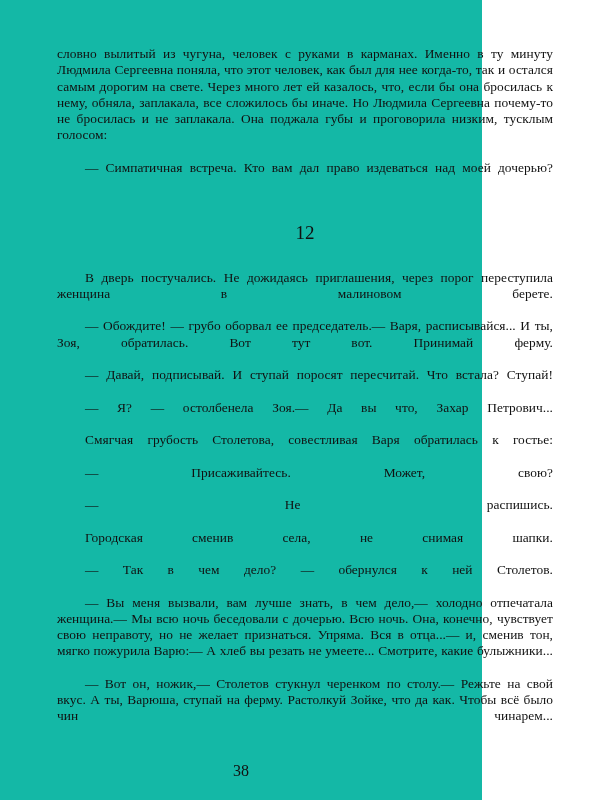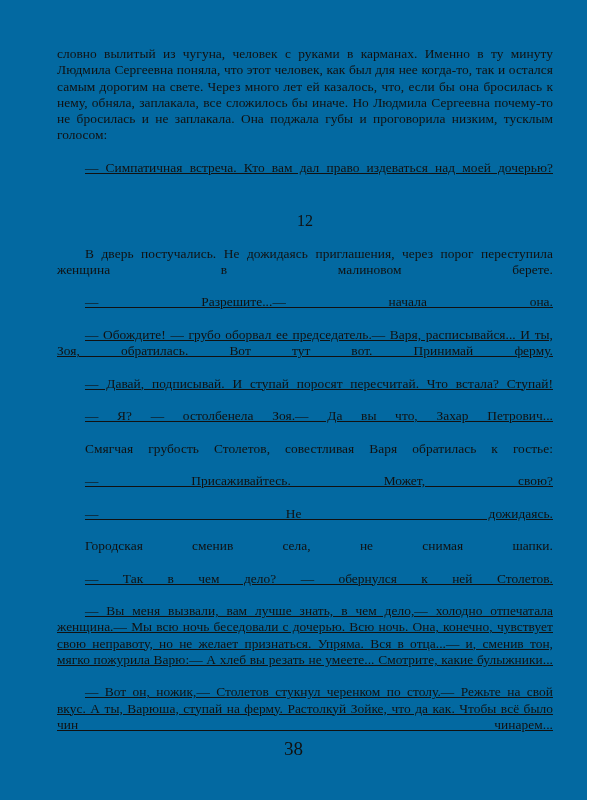--- a/index.html
+++ b/index.html
@@ -13,23 +13,23 @@
     height: 800px;
     overflow: hidden;
     font-family: "Liberation Serif", "DejaVu Serif", serif;
     color: #111111;
     -webkit-font-smoothing: none;
   }
 
   
   .page {
     position: relative;
-    width: 587px;
+    width: 482px;
     height: 800px;
-    background: #0369a1;
+    background: #14b8a6;
     box-sizing: border-box;
   }
 
   
   .textblock {
     position: absolute;
     left: 57px;
     top: 46px;
     width: 496px;
   }
@@ -52,50 +52,49 @@
   }
 
   
   p.indent {
     text-indent: 28px;
   }
 
   
   p.dialogue {
     text-indent: 28px;
-    text-decoration: underline;
   }
 
   
   p.para::after {
     content: "";
     display: inline-block;
     width: 100%;
   }
 
   
   .chapter-number {
     text-align: center;
-    font-size: 16px;
+    font-size: 19px;
     line-height: 16.25px;
-    margin: 0;
+    margin: 12px;
     padding: 0;
   }
 
   .gap-before-chapter { height: 21px; }
   .gap-after-chapter  { height: 16px; }
 
   
   .folio {
     position: absolute;
     left: 0;
     right: 0;
-    top: 741px;
+    top: 763px;
     text-align: center;
-    font-size: 19px;
+    font-size: 16px;
     line-height: 16px;
     font-family: "Liberation Serif", "DejaVu Serif", serif;
   }
 </style>
 </head>
 <body>
 
 <div class="page">
 
   <div class="textblock">
@@ -104,33 +103,32 @@
 
     <p class="para dialogue">— Симпатичная встреча. Кто вам дал право издеваться над моей дочерью?</p>
 
     <div class="gap-before-chapter"></div>
     <div class="chapter-number">12</div>
     <div class="gap-after-chapter"></div>
 
 
     <p class="para indent">В дверь постучались. Не дожидаясь приглашения, через порог переступила женщина в малиновом берете.</p>
 
-    <p class="para dialogue">— Разрешите...— начала она.</p>
 
     <p class="para dialogue">— Обождите! — грубо оборвал ее председатель.— Варя, расписывайся... И ты, Зоя, обратилась. Вот тут вот. Принимай ферму.</p>
 
     <p class="para dialogue">— Давай, подписывай. И ступай поросят пересчитай. Что встала? Ступай!</p>
 
     <p class="para dialogue">— Я? — остолбенела Зоя.— Да вы что, Захар Петрович...</p>
 
-    <p class="para indent">Смягчая грубость Столетов, совестливая Варя обратилась к гостье:</p>
+    <p class="para indent">Смягчая грубость Столетова, совестливая Варя обратилась к гостье:</p>
 
     <p class="para dialogue">— Присаживайтесь. Может, свою?</p>
 
-    <p class="para dialogue">— Не дожидаясь.</p>
+    <p class="para dialogue">— Не распишись.</p>
 
     <p class="para indent">Городская сменив села, не снимая шапки.</p>
 
     <p class="para dialogue">— Так в чем дело? — обернулся к ней Столетов.</p>
 
     <p class="para dialogue">— Вы меня вызвали, вам лучше знать, в чем дело,— холодно отпечатала женщина.— Мы всю ночь беседовали с дочерью. Всю ночь. Она, конечно, чувствует свою неправоту, но не желает признаться. Упряма. Вся в отца...— и, сменив тон, мягко пожурила Варю:— А хлеб вы резать не умеете... Смотрите, какие булыжники...</p>
 
     <p class="para dialogue">— Вот он, ножик,— Столетов стукнул черенком по столу.— Режьте на свой вкус. А ты, Варюша, ступай на ферму. Растолкуй Зойке, что да как. Чтобы всё было чин чинарем...</p>
 
   </div>

